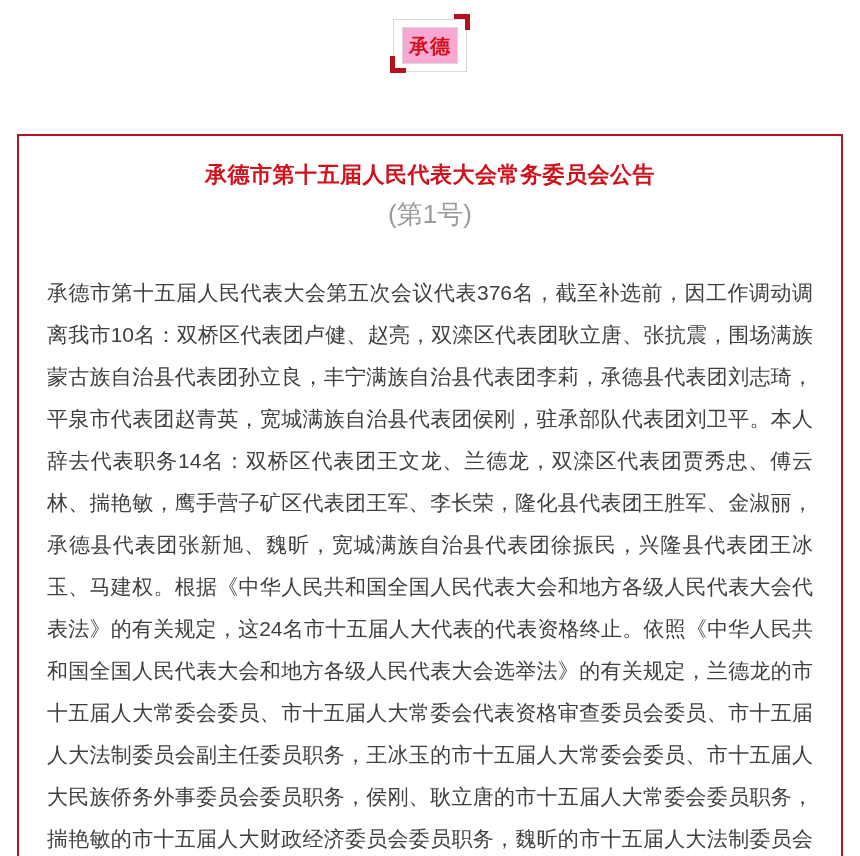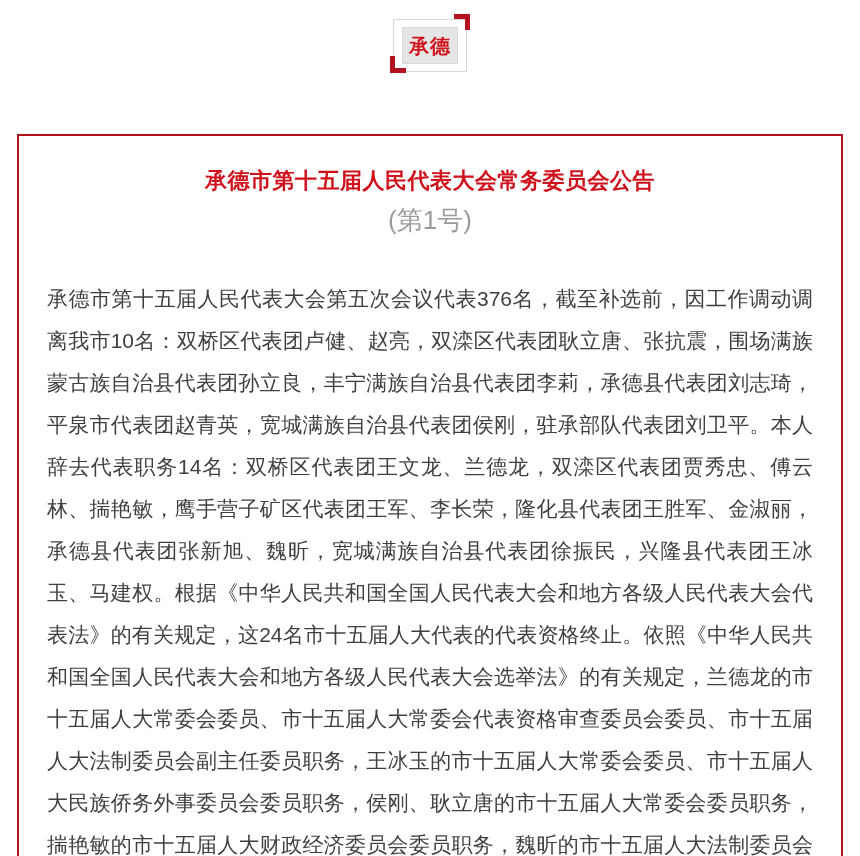--- a/index.html
+++ b/index.html
@@ -13,38 +13,38 @@
   html,body{margin:0;padding:0;}
   body{
     width:860px;height:856px;overflow:hidden;background:#ffffff;
     font-family:"Liberation Sans","DejaVu Sans",sans-serif;
   }
   
   .logo{position:relative;width:80px;height:59px;margin:14px auto 0;}
   .logo-outer{position:absolute;left:3px;right:3px;top:5px;bottom:1px;border:1px solid var(--box-gray);background:#ffffff;}
   .logo-inner{
     position:absolute;left:12px;right:12px;top:13px;bottom:9px;
-    border:1px solid var(--box-gray);background:#e5e5e5;
+    border:1px solid var(--box-gray);background:#f9a8d4;
     display:flex;align-items:center;justify-content:center;
   }
   .logo-text{
     color:var(--accent-red);font-weight:bold;font-size:20px;letter-spacing:1px;line-height:1;
   }
   .bracket-tr{position:absolute;top:0;right:0;width:16px;height:16px;border-top:5px solid var(--border-red);border-right:5px solid var(--border-red);}
   .bracket-bl{position:absolute;bottom:0;left:0;width:16px;height:17px;border-bottom:5px solid var(--border-red);border-left:5px solid var(--border-red);}
   
   .card{
     margin:61px 17px 0;
     border:2px solid var(--border-red);
     background:#ffffff;
     padding:14px 28px 60px;
     min-height:760px;
   }
   .card-title{
-    margin:16px 0 0;
+    margin:10px 0 0;
     text-align:center;
     font-size:22px;
     line-height:30px;
     font-weight:bold;
     color:var(--accent-red);
     letter-spacing:0.5px;
   }
   .card-subtitle{
     margin:10px 0 0;
     text-align:center;

